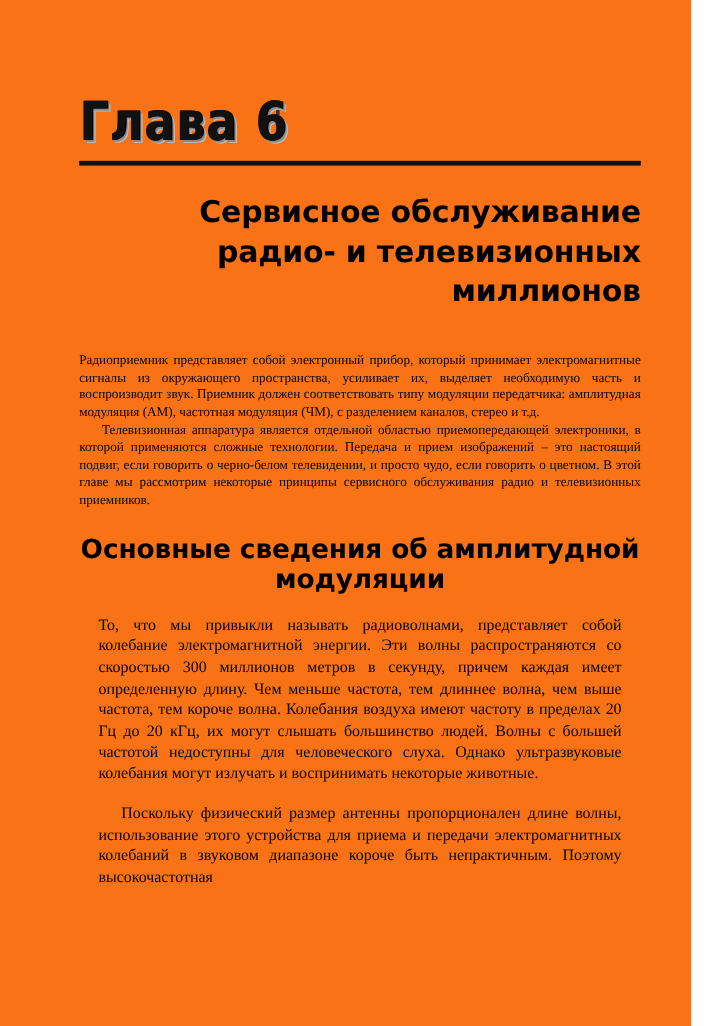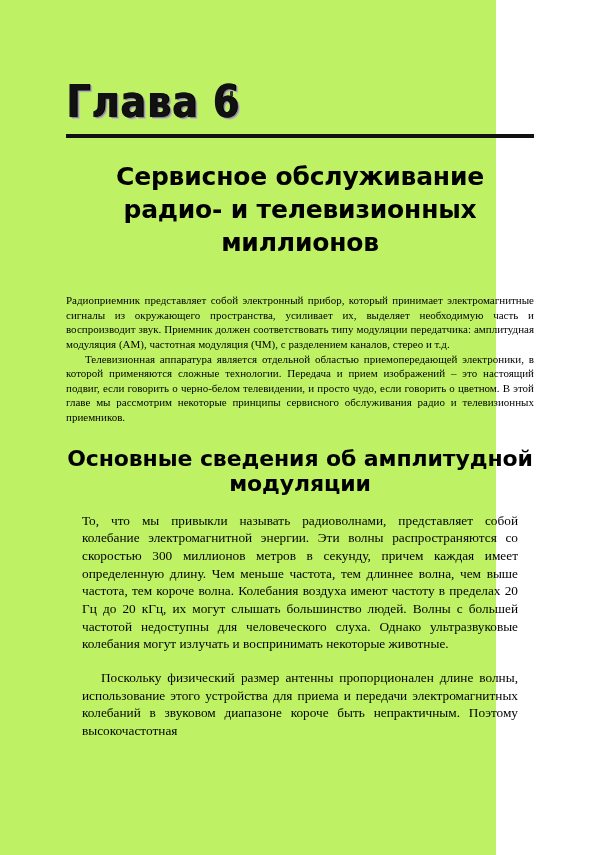--- a/index.html
+++ b/index.html
@@ -11,23 +11,23 @@
     width: 600px;
     height: 855px;
     position: relative;
     font-family: "Liberation Serif", serif;
     color: #000000;
     overflow: hidden;
   }
   .page {
     position: absolute;
     left: 0; top: 0;
-    width: 496px;
+    width: 576px;
     height: 855px;
-    background: #bef264;
+    background: #f97316;
   }
   .content {
     position: absolute;
     left: 66px;
     top: 86px;
     width: 468px;
   }
 
   
   .chapter-label {
@@ -57,21 +57,20 @@
     font-family: "DejaVu Sans", sans-serif;
     font-weight: bold;
     font-size: 25px;
     line-height: 1.32;
     text-align: right;
     margin: 22px 0 0 0;
     letter-spacing: -0.2px;
   }
   .chapter-title .ln {
     display: block;
-    text-align: center;
   }
 
   
   .body-text {
     margin-top: 34px;
     font-size: 11px;
     line-height: 1.33;
     text-align: justify;
     text-justify: inter-word;
     hyphens: manual;

